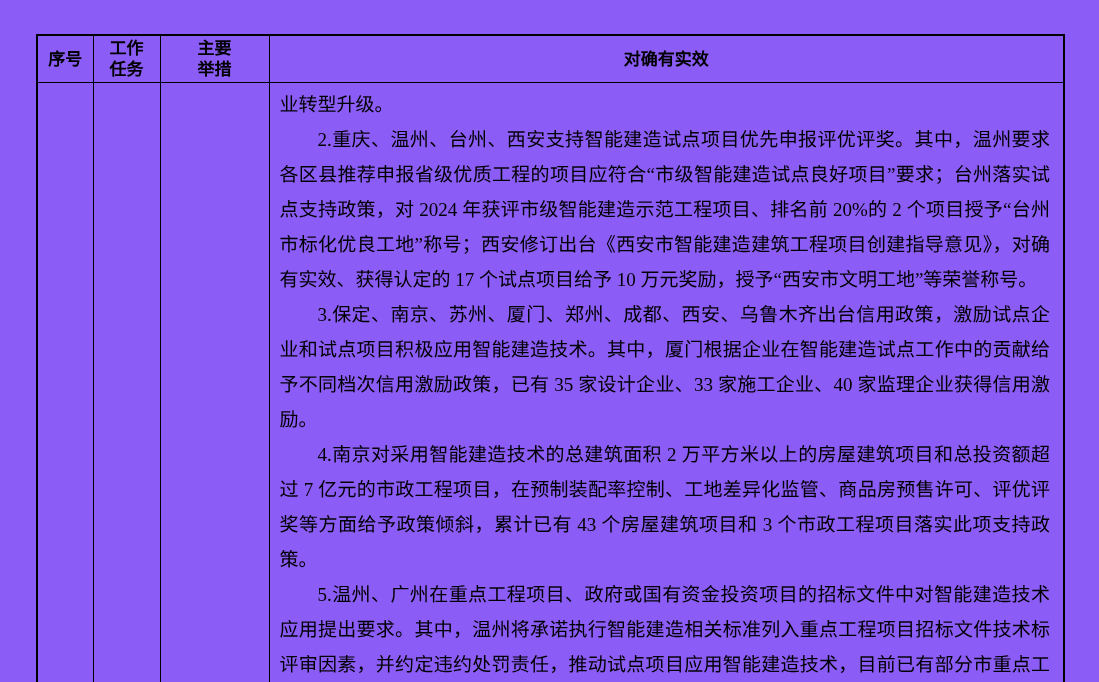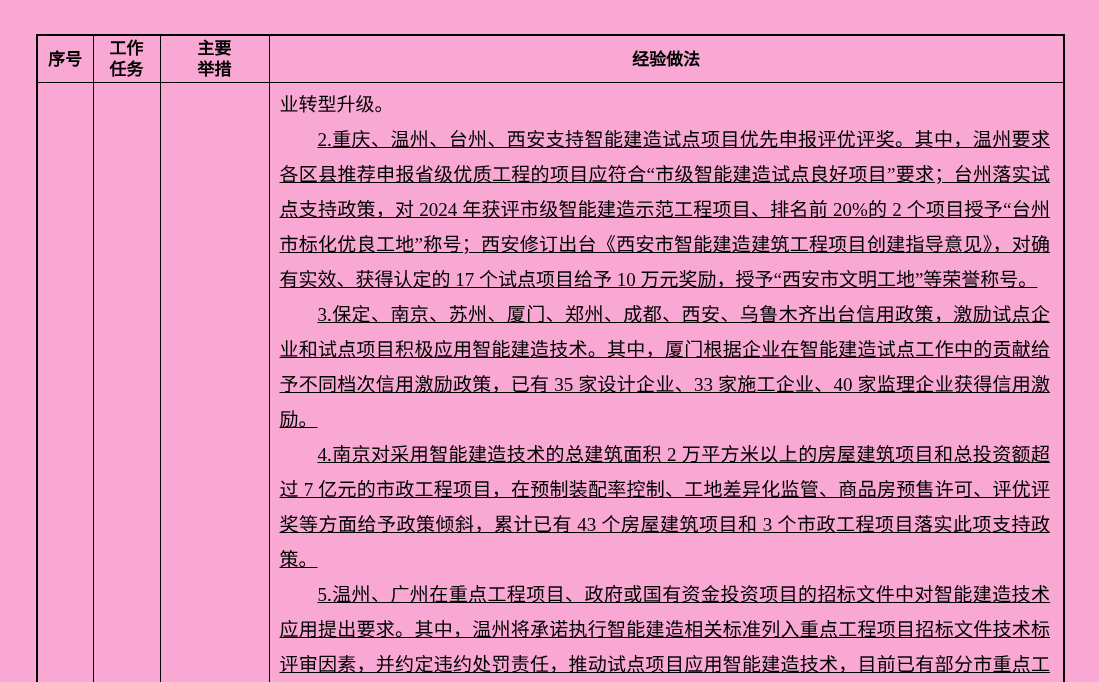--- a/index.html
+++ b/index.html
@@ -4,21 +4,21 @@
 <style>
   html, body {
     margin: 0;
     padding: 0;
     background: #ffffff;
   }
   .page {
     position: relative;
     width: 1099px;
     height: 682px;
-    background: #f9a8d4;
+    background: #8b5cf6;
     overflow: hidden;
     font-family: "Liberation Serif", "DejaVu Serif", serif;
     color: #000000;
   }
   table.doc-table {
     position: absolute;
     left: 36px;
     top: 34px;
     width: 1027px;
     border-collapse: collapse;
@@ -51,42 +51,41 @@
     text-align: justify;
     text-justify: inter-ideograph;
     color: #000000;
   }
   .experience-cell p {
     margin: 0;
     padding: 0;
   }
   .experience-cell p.indent {
     text-indent: 2em;
-    text-decoration: underline;
   }
 </style>
 </head>
 <body>
 
 <div class="page">
   <table class="doc-table">
     <colgroup>
       <col style="width:56px">
       <col style="width:67px">
       <col style="width:109px">
       <col style="width:795px">
     </colgroup>
     <thead>
       <tr>
         <th>序号</th>
         <th>工作
 任务</th>
         <th>主要
 举措</th>
-        <th>经验做法</th>
+        <th>对确有实效</th>
       </tr>
     </thead>
     <tbody>
       <tr>
         <td class="body-cell"></td>
         <td class="body-cell"></td>
         <td class="body-cell"></td>
         <td class="body-cell experience-cell">
           <p>业转型升级。</p>
           <p class="indent">2.重庆、温州、台州、西安支持智能建造试点项目优先申报评优评奖。其中，温州要求各区县推荐申报省级优质工程的项目应符合“市级智能建造试点良好项目”要求；台州落实试点支持政策，对 2024 年获评市级智能建造示范工程项目、排名前 20%的 2 个项目授予“台州市标化优良工地”称号；西安修订出台《西安市智能建造建筑工程项目创建指导意见》，对确有实效、获得认定的 17 个试点项目给予 10 万元奖励，授予“西安市文明工地”等荣誉称号。</p>

